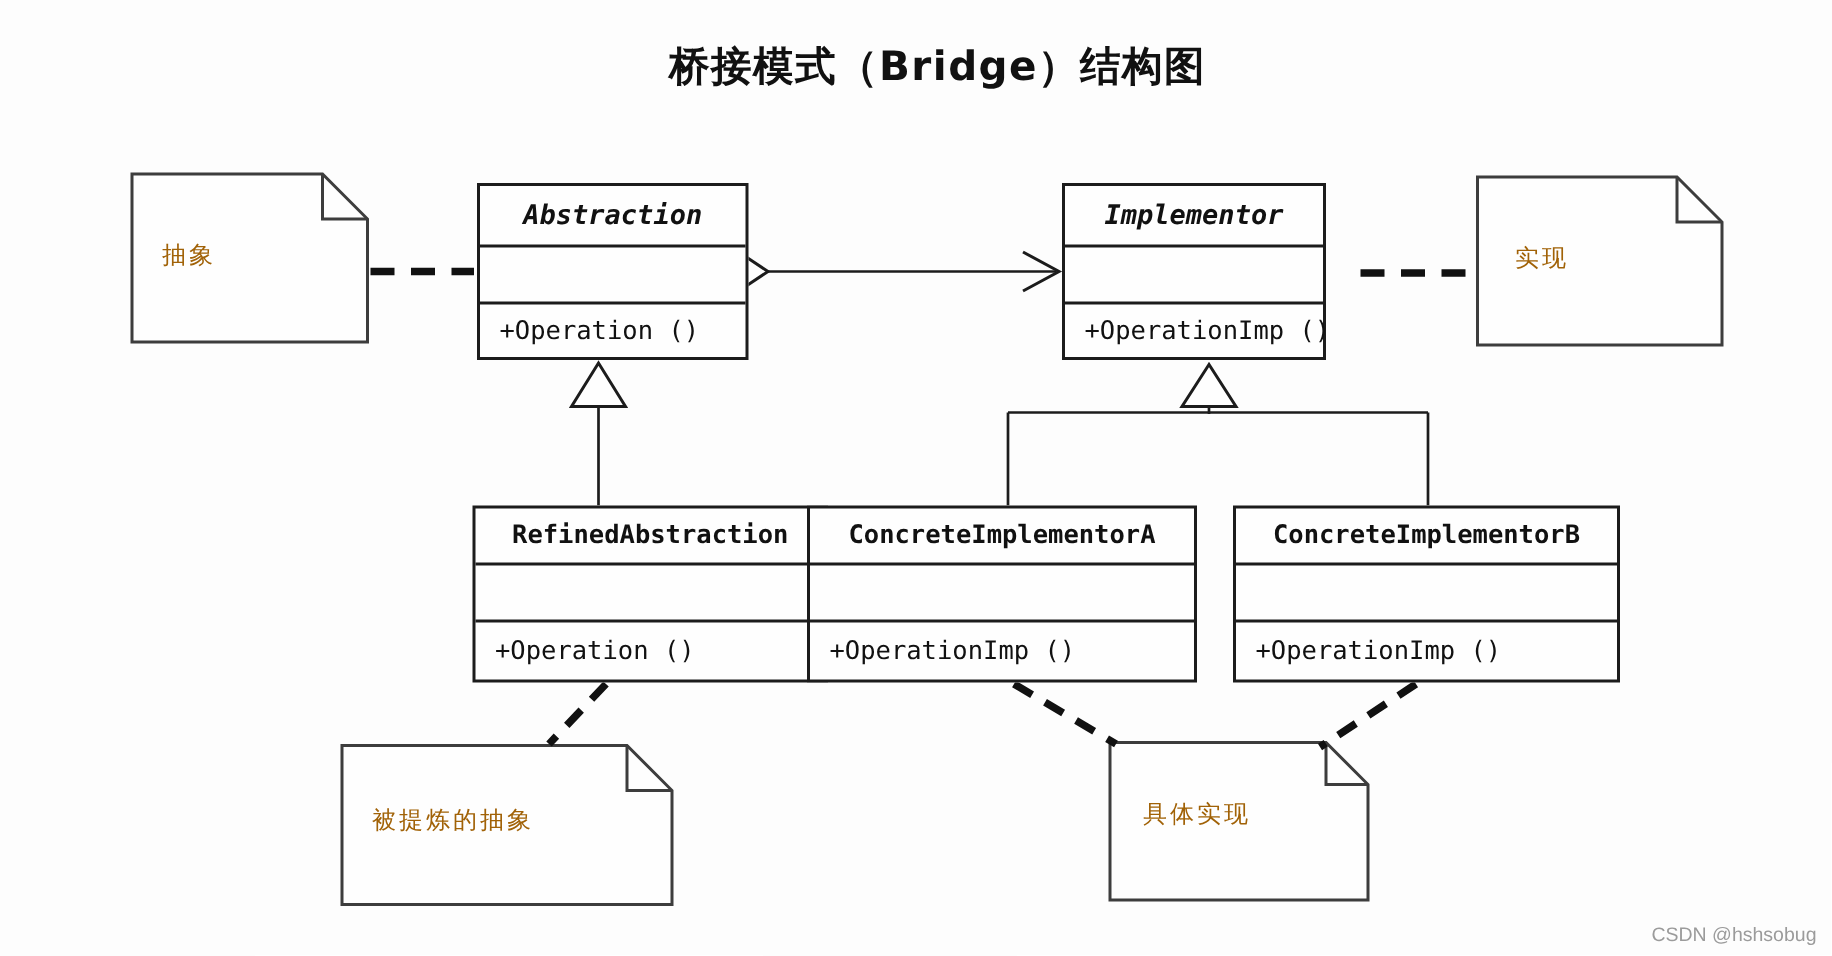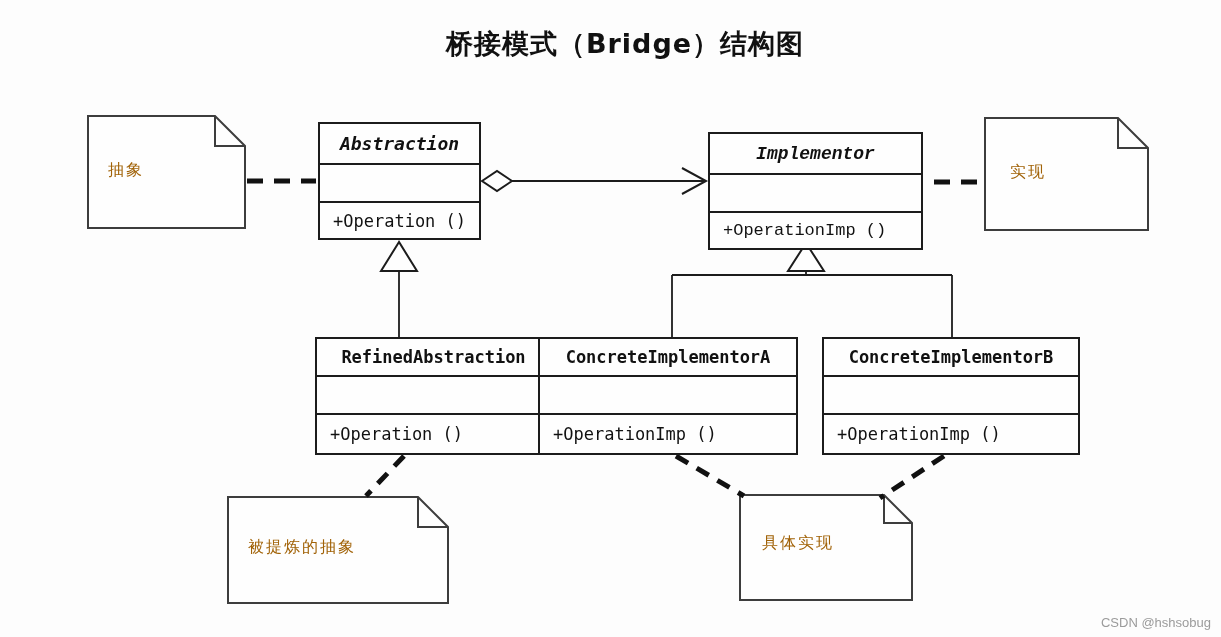--- a/index.html
+++ b/index.html
@@ -110,27 +110,27 @@
       <line x1="806" y1="271" x2="806" y2="276" stroke="#1c1c1c" stroke-width="1.8"></line>
       <line x1="672" y1="275" x2="952" y2="275" stroke="#1c1c1c" stroke-width="1.8"></line>
       <line x1="672" y1="275" x2="672" y2="337" stroke="#1c1c1c" stroke-width="1.8"></line>
       <line x1="952" y1="275" x2="952" y2="337" stroke="#1c1c1c" stroke-width="1.8"></line>
       <polygon points="806,243 788,271 824,271" fill="#fefefe" stroke="#1c1c1c" stroke-width="2"></polygon>
     </g>
   </svg>
 
   <div class="diagram-title">桥接模式（Bridge）结构图</div>
 
-  <div class="class-box" style="left:318px;top:122px;width:163px;height:118px;">
+  <div class="class-box" style="left:318px;top:122px;width:181px;height:118px;">
     <div class="class-header abstract" style="height:41px;">Abstraction</div>
     <div class="class-attrs" style="height:38px;"></div>
     <div class="class-methods" style="flex:1;">+Operation ()</div>
   </div>
 
-  <div class="class-box" style="left:708px;top:132px;width:215px;height:118px;font-family:Liberation Mono, monospace;">
+  <div class="class-box" style="left:708px;top:122px;width:176px;height:118px;">
     <div class="class-header abstract" style="height:41px;">Implementor</div>
     <div class="class-attrs" style="height:38px;"></div>
     <div class="class-methods" style="flex:1;">+OperationImp ()</div>
   </div>
 
   <div class="class-box" style="left:283px;top:337px;width:237px;height:118px;margin-left:32px;">
     <div class="class-header" style="height:38px;">RefinedAbstraction</div>
     <div class="class-attrs" style="height:38px;"></div>
     <div class="class-methods" style="flex:1;">+Operation ()</div>
   </div>

